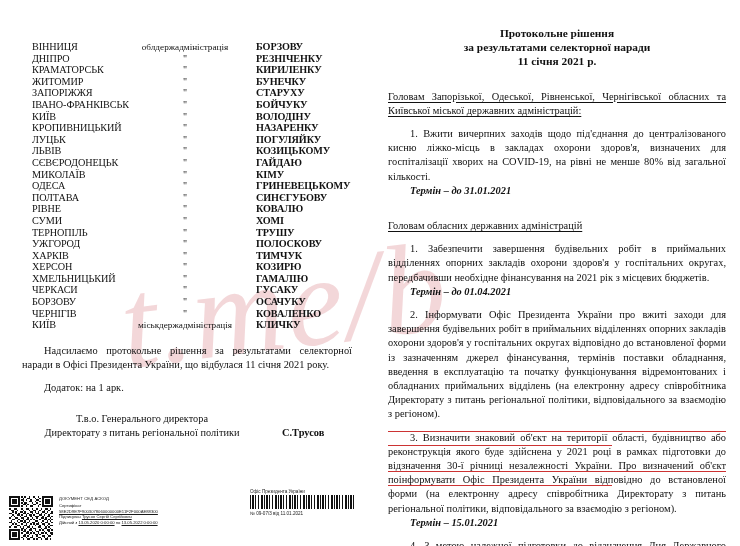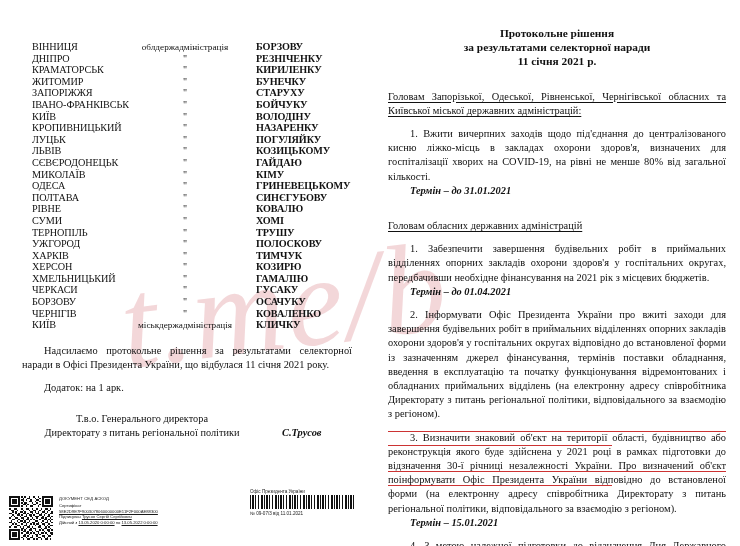--- a/index.html
+++ b/index.html
@@ -120,21 +120,20 @@
     vertical-align: top;
     margin-left: 8px;
   }
   .sig-name {
     display: inline-block;
     font-weight: bold;
     font-size: 10.4px;
     vertical-align: top;
     padding-top: 14px;
     margin-left: 6px;
-    font-style: italic;
   }
 
   
   .cert-block {
     position: absolute;
     left: 9px;
     top: 496px;
     display: flex;
     align-items: flex-start;
     font-family: "Liberation Sans", sans-serif;

